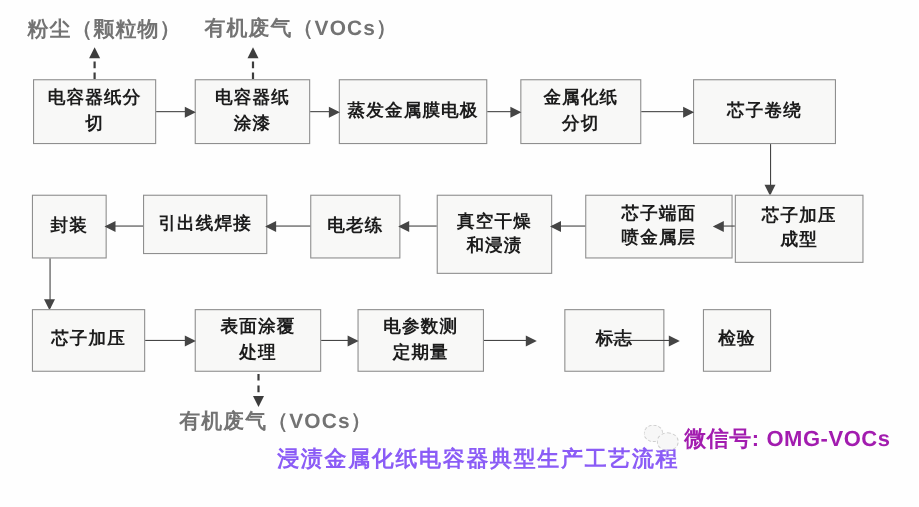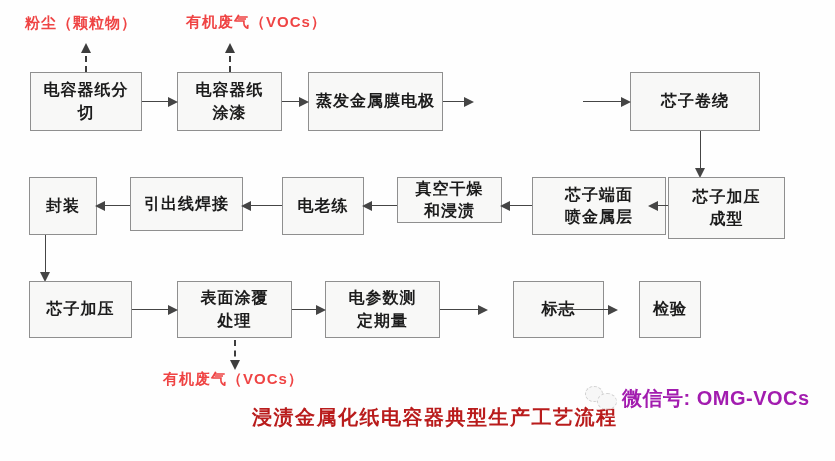--- a/index.html
+++ b/index.html
@@ -10,25 +10,25 @@
   }
   .node{
     position:absolute;box-sizing:border-box;
     border:1px solid #8f8f8f;background:#f8f8f7;
     display:flex;align-items:center;justify-content:center;
     text-align:center;white-space:pre-line;
     font-weight:bold;font-size:16px;line-height:1.38;color:#1c1c1c;
     letter-spacing:1px;
   }
   .lbl{
-    position:absolute;font-weight:bold;font-size:15px;color:#ef4444;
+    position:absolute;font-weight:bold;font-size:19px;color:#737373;
     letter-spacing:1px;white-space:nowrap;
   }
   .caption{
-    position:absolute;font-weight:bold;font-size:20px;color:#b91c1c;
+    position:absolute;font-weight:bold;font-size:20px;color:#8b5cf6;
     letter-spacing:1.5px;white-space:nowrap;
   }
   .watermark{
     position:absolute;color:#a21caf;font-size:20px;font-weight:bold;
     letter-spacing:.5px;white-space:nowrap;
   }
   .wlogo{
     position:absolute;width:34px;height:28px;opacity:.55;
   }
   .wlogo span{
@@ -82,32 +82,34 @@
 
   <div class="arr-u-dash" style="left:85px;top:46px;height:26px"></div>
   <div class="arr-u-dash" style="left:229px;top:46px;height:26px"></div>
   <div class="arr-d-dash" style="left:234px;top:340px;height:27px"></div>
 
   <div class="node" style="left:30px;top:72px;width:112px;height:59px">电容器纸分
 切</div>
   <div class="node" style="left:177px;top:72px;width:105px;height:59px">电容器纸
 涂漆</div>
   <div class="node" style="left:308px;top:72px;width:135px;height:59px">蒸发金属膜电极</div>
+  <div class="node" style="left:473px;top:72px;width:110px;height:59px">金属化纸
+分切</div>
   <div class="node" style="left:630px;top:72px;width:130px;height:59px">芯子卷绕</div>
 
   <div class="arr-r" style="left:142px;top:101px;width:34px"></div>
   <div class="arr-r" style="left:282px;top:101px;width:25px"></div>
   <div class="arr-r" style="left:443px;top:101px;width:29px"></div>
   <div class="arr-r" style="left:583px;top:101px;width:46px"></div>
   <div class="arr-d" style="left:700px;top:131px;height:45px"></div>
 
   <div class="node" style="left:29px;top:177px;width:68px;height:58px">封装</div>
   <div class="node" style="left:130px;top:177px;width:113px;height:54px">引出线焊接</div>
   <div class="node" style="left:282px;top:177px;width:82px;height:58px">电老练</div>
-  <div class="node" style="left:397px;top:177px;width:105px;height:46px">真空干燥
+  <div class="node" style="left:397px;top:177px;width:105px;height:72px">真空干燥
 和浸渍</div>
   <div class="node" style="left:532px;top:177px;width:134px;height:58px">芯子端面
 喷金属层</div>
   <div class="node" style="left:668px;top:177px;width:117px;height:62px">芯子加压
 成型</div>
 
   <div class="arr-l" style="left:650px;top:205px;width:18px"></div>
   <div class="arr-l" style="left:502px;top:205px;width:30px"></div>
   <div class="arr-l" style="left:364px;top:205px;width:33px"></div>
   <div class="arr-l" style="left:243px;top:205px;width:39px"></div>

